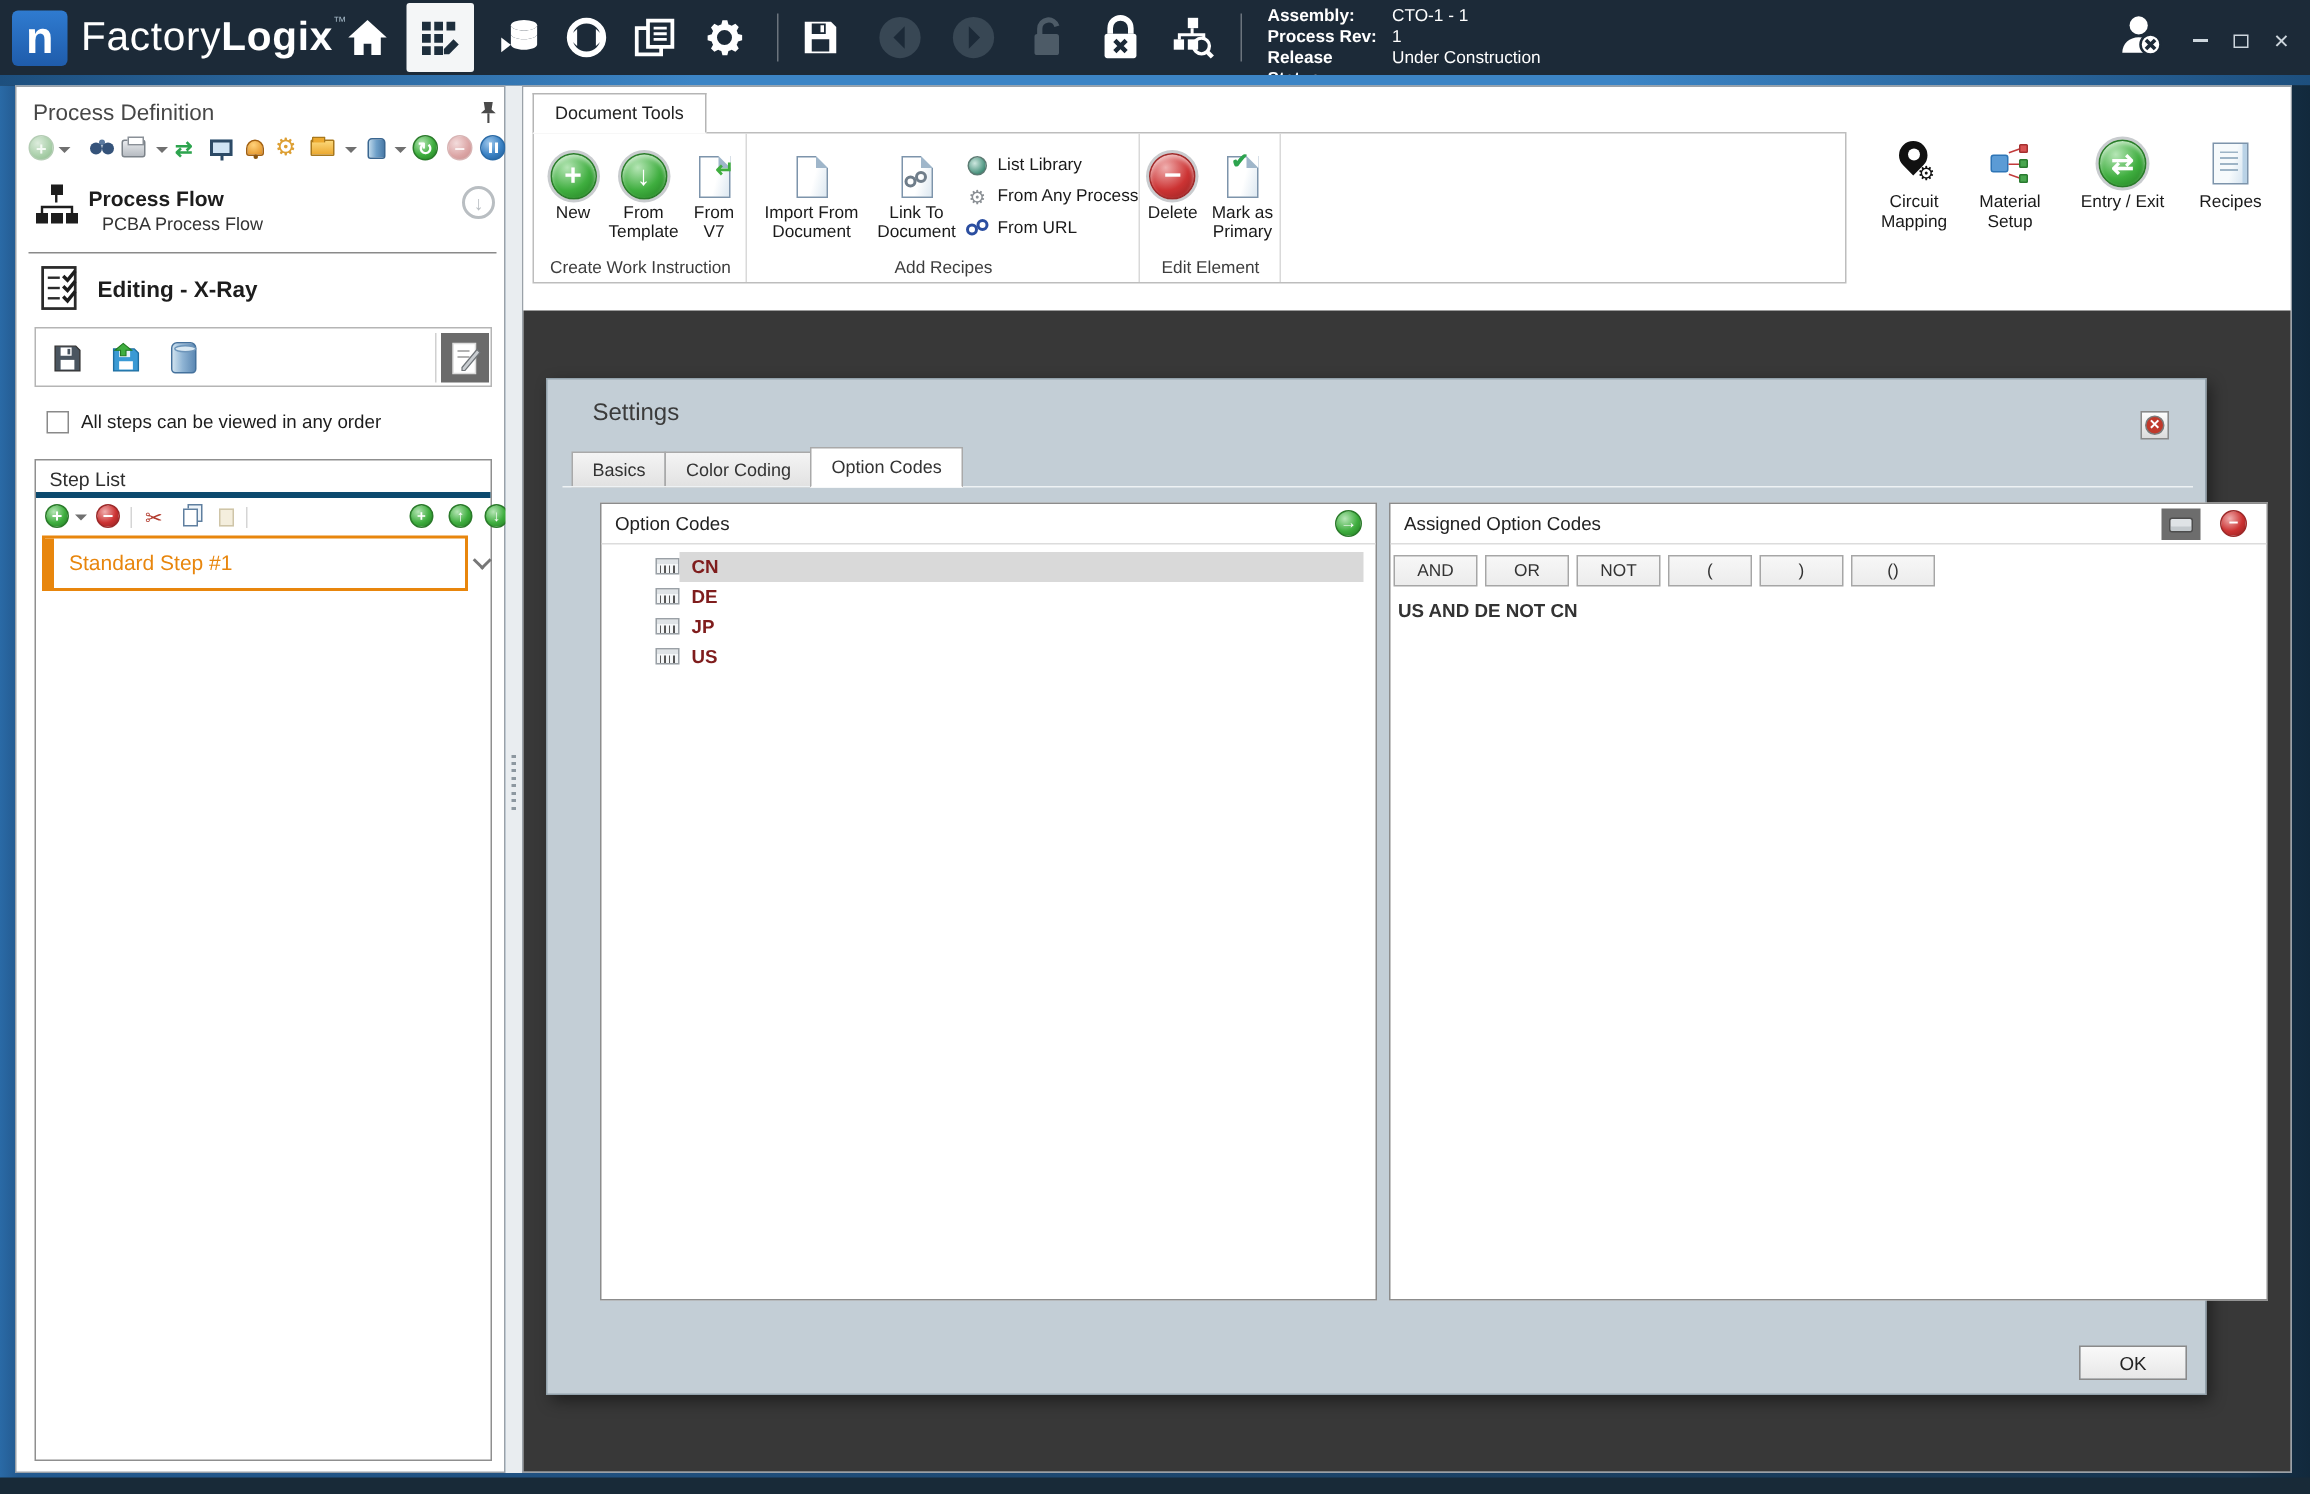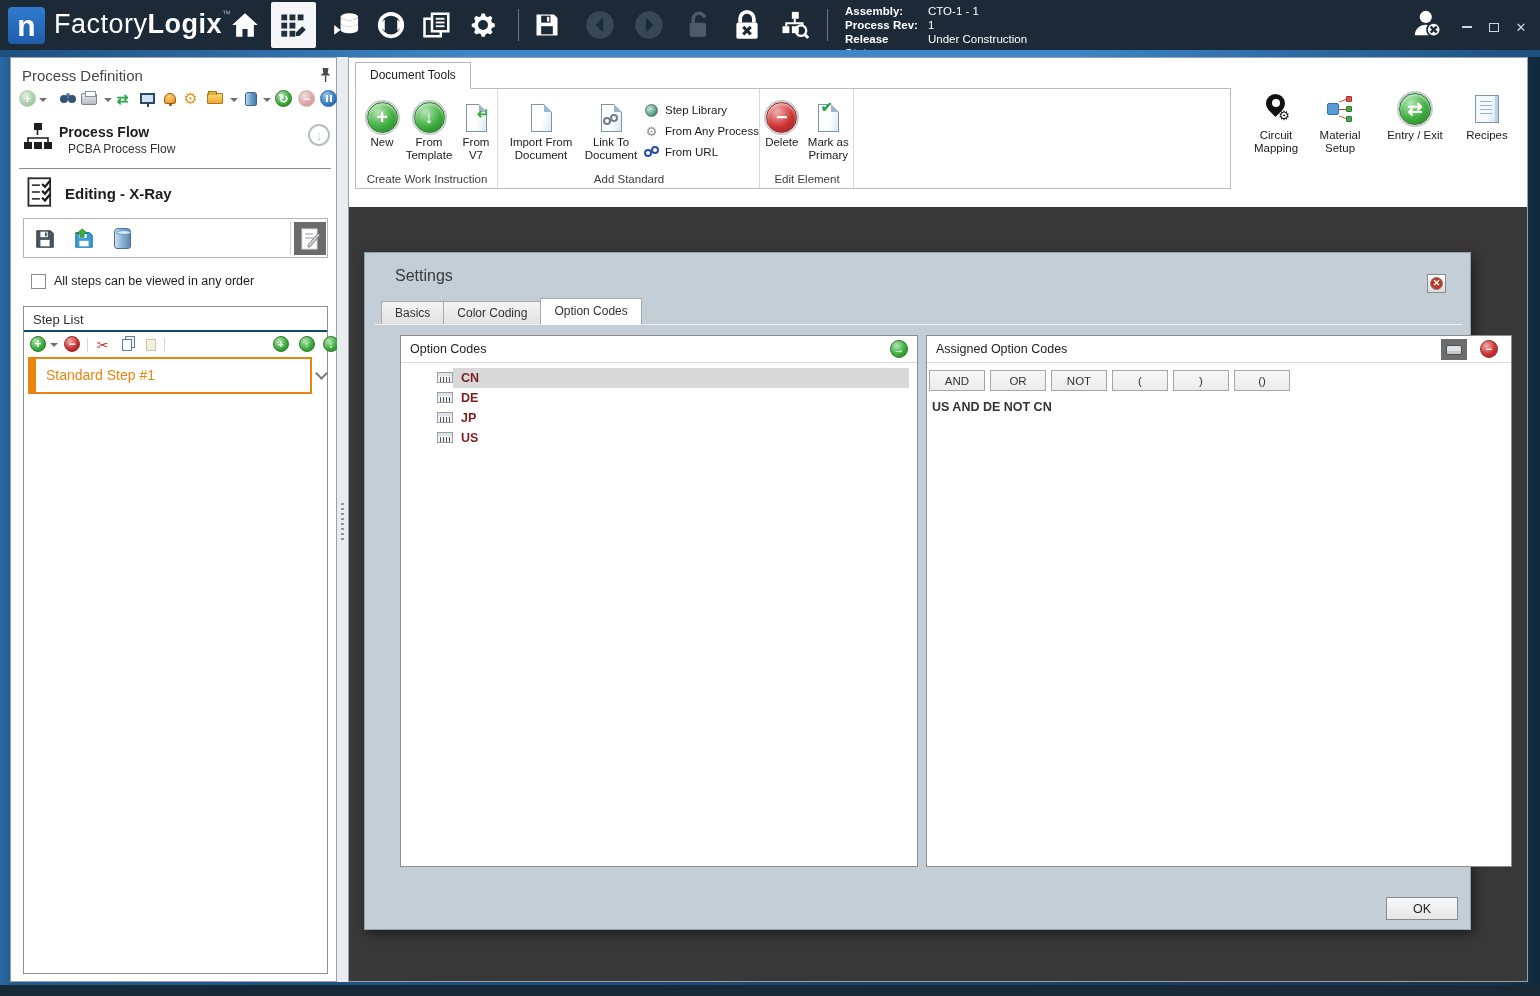--- a/index.html
+++ b/index.html
@@ -78,21 +78,21 @@
   .act-btn { position:absolute; top:3px; width:35px; height:33px; border:1px solid transparent; display:flex; align-items:center; justify-content:center; }
   .act-sep { position:absolute; left:266px; top:3px; width:1px; height:33px; background:#d0d0d0; }
   .act-dark { position:absolute; left:270px; top:3px; width:32px; height:33px; background:#6b6b6b; display:flex; align-items:center; justify-content:center; }
   .floppy { width:22px; height:22px; }
   .trash-can { width:17px; height:21px; background:linear-gradient(90deg,#cfe2ef,#8fb4d4 45%,#5d89b4); border:1px solid #44719c; border-radius:4px 4px 3px 3px; position:relative; }
   .trash-can::before { content:""; position:absolute; left:1px; top:1px; width:13px; height:3px; border-radius:50%; background:#d9e8f2; border:1px solid #6d95ba; }
   .chk-row { position:absolute; left:20px; top:216px; display:flex; }
   .chk-box { width:15px; height:15px; border:1px solid #8a8a8a; background:#fff; }
   .chk-label { margin-left:8px; font-size:12.5px; color:#1d1d1d; }
   .step-list { position:absolute; left:12px; top:248px; width:305px; height:668px; border:1px solid #8f8f8f; background:#fff; }
-  .sl-header { position:relative; height:25px; border-bottom:2px solid #0c4a6e; }
+  .sl-header { position:relative; height:25px; border-bottom:4px solid #0c4a6e; }
   .sl-title { position:absolute; left:9px; top:5px; font-size:13px; color:#2e2e2e; }
   .sl-toolbar { position:relative; height:26px; }
   .sl-toolbar .ic { top:4px; }
   .sl-sep { position:absolute; top:6px; width:1px; height:14px; background:#d5d5d5; }
   .step-item { position:absolute; left:4px; top:50px; width:284px; height:37px; border:2px solid #e8860d; background:#fff; }
   .step-bar { position:absolute; left:0; top:0; width:6px; height:33px; background:#e8860d; }
   .step-text { position:absolute; left:16px; top:8px; font-size:14px; color:#e8860d; }
   .chev-down { position:absolute; left:293px; top:62px; width:9px; height:9px; border-right:2px solid #777; border-bottom:2px solid #777; transform:rotate(45deg); }
 
   
@@ -528,21 +528,21 @@
                       <span class="ovl" style="left:1px;top:9px"><span class="ring2"><i></i><i></i></span></span>
                     </span>
                   </span>
                 <span>Link To Document</span>
               </div>
               <div class="rb-small">
                 <div class="srow">
                   <span class="sic">
                       <span class="globe"></span>
                     </span>
-                  <span>Step Library</span>
+                  <span>List Library</span>
                 </div>
                 <div class="srow">
                   <span class="sic gear-grey">⚙</span>
                   <span>From Any Process</span>
                 </div>
                 <div class="srow">
                   <span class="sic">
                       <span class="ring2 blue">
                         <i></i>
                         <i></i>
@@ -566,21 +566,21 @@
                       <span class="ovl" style="left:2px;top:-4px;color:#2da44e;font-size:14px">✔</span>
                     </span>
                   </span>
                 <span>Mark as Primary</span>
               </div>
             </div>
 
             <div style="flex:1"></div>
 
             <span class="rb-label" style="width:142px;left:0">Create Work Instruction</span>
-            <span class="rb-label" style="width:262px;left:142px">Add Standard</span>
+            <span class="rb-label" style="width:262px;left:142px">Add Recipes</span>
             <span class="rb-label" style="width:94px;left:404px">Edit Element</span>
           </div>
 
           <div class="ribbon-right">
             <div class="rb-item" style="width:64px">
               <span class="icon-slot">
                 <span class="pin-map">
                     <span class="drop"></span>
                     <span class="hole"></span>
                     <span class="gear">⚙</span>

